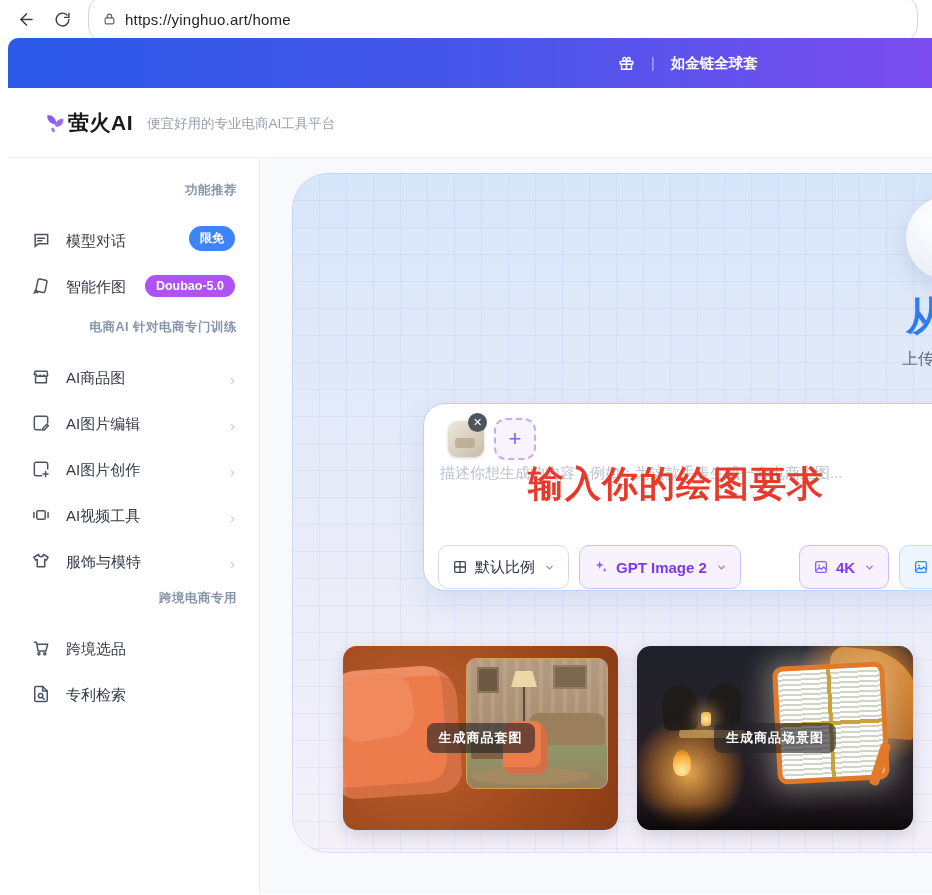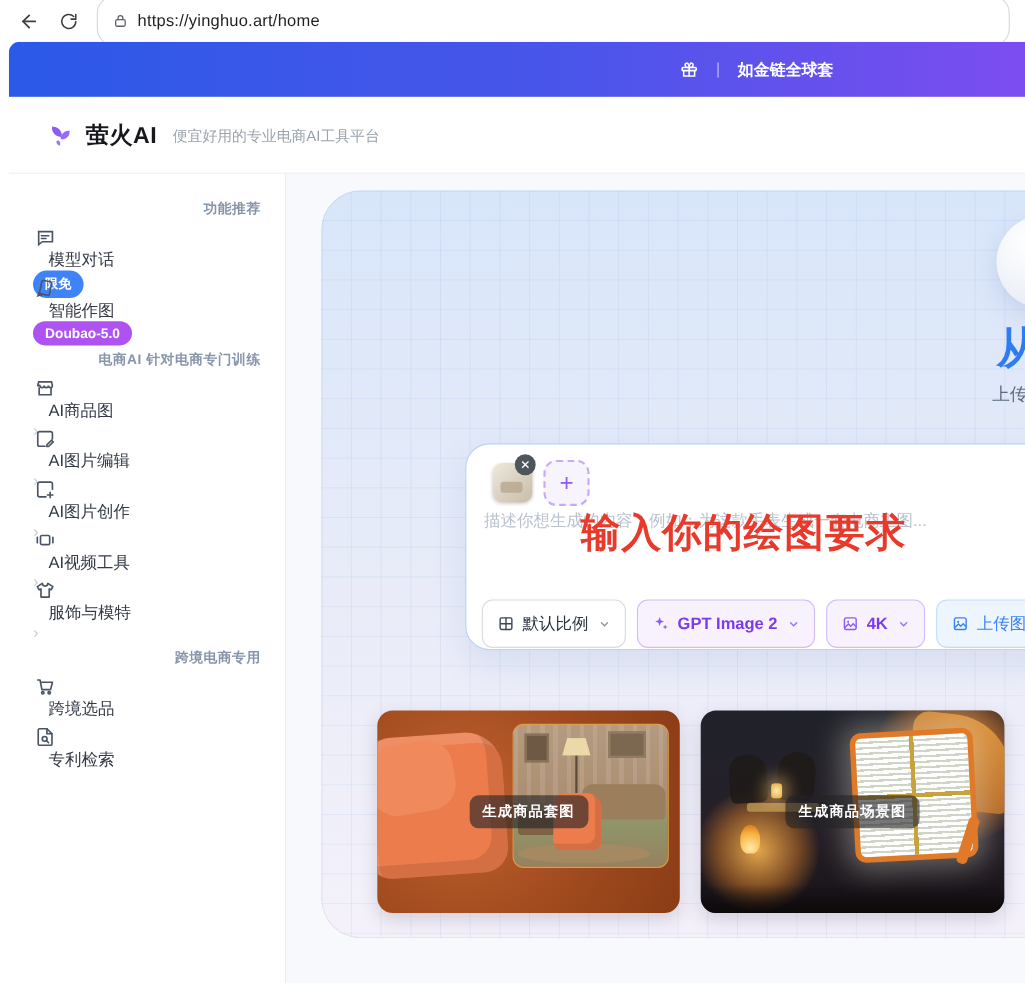--- a/index.html
+++ b/index.html
@@ -15,31 +15,31 @@
   
   .app { position:absolute; left:8px; top:38px; width:924px; height:857px; border-top-left-radius:10px; overflow:hidden; background:#fff; }
 
   
   .promo { height:50px; background:linear-gradient(90deg,#2b59e8 0%,#4a55ea 55%,#7c4df0 100%); position:relative; }
   .promo-inner { position:absolute; left:610px; top:0; height:50px; display:flex; align-items:center; gap:10px; white-space:nowrap; color:#fff; font-size:14.5px; font-weight:bold; }
   .promo-div { color:rgba(255,255,255,.55); font-weight:normal; padding:0 6px; }
 
   
   .hdr { height:70px; background:#fff; border-bottom:1px solid #eceef2; display:flex; align-items:center; padding:0 32px; }
-  .brand { font-size:21px; font-weight:bold; color:#17181c; margin-left:10px; letter-spacing:.5px; }
+  .brand { font-size:21px; font-weight:bold; color:#17181c; letter-spacing:.5px; }
   .tagline { font-size:13.5px; color:#9aa3ad; margin-left:14px; padding-top:3px; }
 
   
   .body-row { display:flex; height:736px; }
   .sidebar { width:252px; background:#fff; border-right:1px solid #ededf1; padding:14px 0 0 0; overflow:hidden; }
   .main { flex:1; position:relative; background:#f8f9fc; }
 
   
   .sec-title { font-size:12.5px; font-weight:bold; color:#8795aa; padding:10px 22px 6px 22px; letter-spacing:.5px;text-align:right; }
-  .s-item { display:flex; align-items:flex-start; height:46px; padding:0 24px 0 22px; cursor:pointer;flex-direction:column; }
+  .s-item { display:flex; align-items:flex-end; height:46px; padding:0 24px 0 22px; cursor:pointer; }
   .s-item.tall { height:58px; }
   .s-item .ico { width:22px; height:22px; display:flex; align-items:center; justify-content:center; flex:none; }
   .s-label { font-size:15px; color:#333a46; margin-left:14px; }
   .spacer { flex:1; }
   .pill { font-size:12px; font-weight:bold; color:#fff; border-radius:999px; padding:4px 11px; }
   .pill-blue { background:#3f83f8; }
   .pill-purple { background:#ae52f2; font-size:12.5px; }
   .badge-amber { background:#eaae0c; color:#fff; font-weight:bold; font-size:12px; border-radius:8px; padding:5px 10px; line-height:1.3; text-align:left; }
   .chev { color:#c4cbd6; font-size:15px; }
 
@@ -68,21 +68,21 @@
   .add-tile { position:absolute; left:70px; top:14px; width:42px; height:42px; border-radius:12px; border:2px dashed #c9abf5;
     background:#f8f4fe; color:#8b5cf6; font-size:22px; font-weight:300; display:flex; align-items:center; justify-content:center; cursor:text; }
   .ph { position:absolute; left:16px; top:60px; right:10px; font-size:15px; color:#b9c2ce; white-space:nowrap; overflow:hidden; }
   .annotation { position:absolute; left:104px; top:56px; font-size:36px; font-weight:800; color:#e8392b; white-space:nowrap; letter-spacing:1px; z-index:3; }
 
   .toolbar { position:absolute; left:14px; top:141px; display:flex; align-items:center; gap:10px; }
   .tbtn { height:44px; display:inline-flex; align-items:center; gap:7px; padding:0 13px; border-radius:10px; font-size:15px; cursor:pointer; white-space:nowrap; }
   .tbtn .dd { margin-left:2px; }
   .b-ratio { background:#fff; border:1px solid #d7dbe3; color:#2a3342; }
   .b-model { background:#f7f2fe; border:1px solid #d2bcf6; color:#7c3aed; font-weight:bold; }
-  .b-res   { background:#f7f2fe; border:1px solid #d2bcf6; color:#7c3aed; font-weight:bold; }
+  .b-res   { background:#f7f2fe; border:1px solid #d2bcf6; color:#7c3aed; font-weight:bold;margin-left:48px; }
   .b-up    { background:#edf5ff; border:1px solid #c3dcfa; color:#3b82f6; }
 
   
   .ex-card { position:absolute; top:473px; height:184px; border-radius:14px; overflow:hidden; cursor:pointer;
     display:flex; align-items:center; justify-content:center; box-shadow:0 6px 16px rgba(60,60,90,.18); }
   .ex-1 { left:51px; width:275px; background:radial-gradient(circle at 28% 45%, #c2632f 0%, #a04a1e 55%, #8a3c15 100%); }
   .ex-2 { left:345px; width:276px; background:linear-gradient(180deg,#20222b 0%,#262028 55%,#181218 100%); }
   .ex-label { position:relative; z-index:5; background:rgba(35,35,38,.62); color:#fff; font-size:13px; font-weight:bold;
     padding:6px 12px; border-radius:8px; letter-spacing:1px; }
   .layer { position:absolute; }

